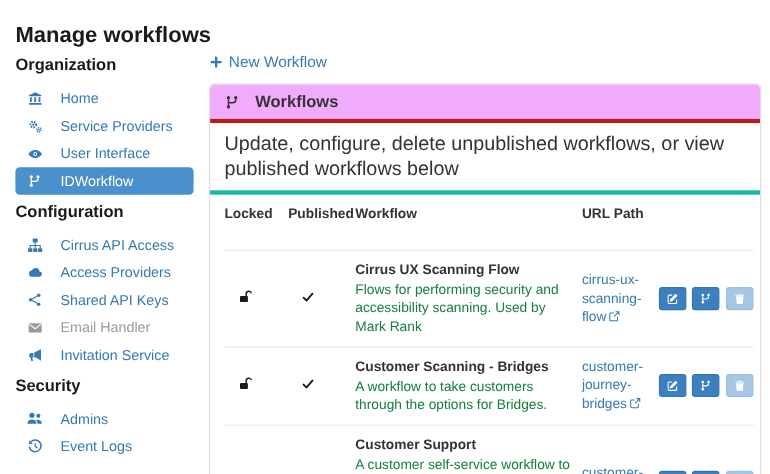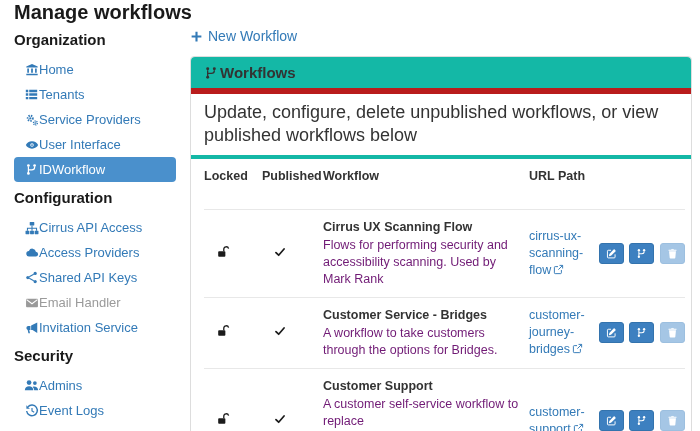--- a/index.html
+++ b/index.html
@@ -1,55 +1,55 @@
 <!DOCTYPE html>
 <html><head>
 <meta charset="utf-8">
 <style>
   html,body{margin:0;padding:0}
   body{
     width:700px;height:431px;overflow:hidden;background:#fff;
     font-family:"Liberation Sans",sans-serif;color:#333;
     -webkit-font-smoothing:antialiased;
   }
-  .page-title{font-size:20px;font-weight:700;color:#1a1a1a;margin:0 0 0 14px;line-height:24px}
+  .page-title{font-size:20px;font-weight:700;color:#1a1a1a;margin:20px 0 0 14px;line-height:24px}
   .content{display:flex;align-items:flex-start;margin-top:6px}
 
   
   .sidebar{width:162px;margin-left:14px;flex-shrink:0}
   .side-heading{font-size:15px;font-weight:700;color:#1a1a1a;margin:6px 0 8px;line-height:19px}
   .side-heading:first-child{margin-top:0}
   .nav-item{
-    display:flex;align-items:center;gap:0;height:25px;padding:0 10px;
+    display:flex;align-items:center;gap:16px;height:25px;padding:0 10px;
     color:#337ab7;font-size:13px;text-decoration:none;border-radius:4px;cursor:pointer;
   }
   .nav-item .icon{width:15px;display:inline-flex;justify-content:center;color:inherit}
   .nav-item.active{background:#4a90cc;color:#fff;font-weight:400}
   .nav-item.disabled{color:#9a9a9a;cursor:default}
 
   
   .main{flex:1;margin-left:14px;margin-right:8px;min-width:0}
   .toolbar{display:flex;justify-content:flex-start;margin-top:-4px;height:20px}
   .new-wf{display:inline-flex;align-items:center;gap:5px;color:#337ab7;font-size:14px;font-weight:400;text-decoration:none;cursor:pointer}
   .new-wf .icon{display:inline-flex}
 
   .panel{margin-top:10px;border:1px solid #ddd;border-radius:4px;background:#fff}
   .panel-header{
-    background:#14b8a6;border-bottom:6px solid #b91c1c;border-radius:4px 4px 0 0;
-    padding:7px 13px;display:flex;align-items:center;gap:2px;
+    background:#f0abfc;border-bottom:4px solid #b91c1c;border-radius:4px 4px 0 0;
+    padding:7px 13px;display:flex;align-items:center;gap:14px;
     font-size:15px;font-weight:700;color:#333;
   }
   .panel-desc{padding:7px 13px;font-size:18px;color:#333;border-bottom:4px solid #14b8a6;line-height:1.3}
 
   table.wf-table{border-collapse:collapse;table-layout:fixed;margin:0 6px 0 13px;width:calc(100% - 19px);font-size:12.5px}
   .wf-table th{text-align:left;font-weight:700;color:#333;padding:10px 8px 26px 0;border-bottom:1px solid #e8e8e8}
   .wf-table td{vertical-align:middle;padding:9px 8px 9px 0;border-bottom:1px solid #e8e8e8}
   .wf-table .c-ind{padding-left:12px}
   .wf-name{font-weight:700;color:#333;margin-bottom:2px;line-height:1.3}
-  .wf-desc{color:#701a75;line-height:1.35;overflow-wrap:break-word}
+  .wf-desc{color:#15803d;line-height:1.35;overflow-wrap:break-word}
   .url-link{color:#337ab7;text-decoration:none;line-height:1.35;overflow-wrap:break-word;cursor:pointer}
   .url-link .icon{display:inline-block;vertical-align:-1px;margin-left:2px}
 
   .abtn{
     width:25px;height:21px;padding:0;display:inline-flex;align-items:center;justify-content:center;
     background:#3d80c0;border:1px solid #3373ad;border-radius:3px;color:#fff;cursor:pointer;
   }
   .abtn + .abtn{margin-left:2px}
   .abtn.disabled{background:#a5c6e5;border-color:#9cbfdf;cursor:default}
   .c-actions{white-space:nowrap}
@@ -154,28 +154,20 @@
   <nav class="sidebar">
     <div class="side-heading">Organization</div>
 
     <a class="nav-item">
       <span class="icon">
           <svg width="14" height="14" viewBox="0 0 16 16" fill="currentColor">
             <use href="#i-bank"></use>
           </svg>
         </span>
       <span>Home</span>
-    </a>
-    <a class="nav-item">
-      <span class="icon">
-          <svg width="13" height="13" viewBox="0 0 16 16" fill="currentColor">
-            <use href="#i-list"></use>
-          </svg>
-        </span>
-      <span>Tenants</span>
     </a>
     <a class="nav-item">
       <span class="icon">
           <svg width="14" height="14" viewBox="0 0 16 16" fill="currentColor">
             <use href="#i-cogs"></use>
           </svg>
         </span>
       <span>Service Providers</span>
     </a>
     <a class="nav-item">
@@ -350,21 +342,21 @@
                   <svg width="14" height="14" viewBox="0 0 16 16" fill="currentColor">
                     <use href="#i-unlock"></use>
                   </svg>
                 </span></td>
             <td class="c-ind"><span class="status-icon">
                   <svg width="12" height="12" viewBox="0 0 16 16">
                     <use href="#i-check"></use>
                   </svg>
                 </span></td>
             <td>
-              <div class="wf-name">Customer Service - Bridges</div>
+              <div class="wf-name">Customer Scanning - Bridges</div>
               <div class="wf-desc">A workflow to take customers through the options for Bridges.</div>
             </td>
             <td><a class="url-link"><span>customer-journey-bridges</span><span class="icon"><svg width="11" height="11" viewBox="0 0 16 16" fill="currentColor">
                       <use href="#i-ext"></use>
                     </svg></span></a></td>
             <td class="c-actions">
               <button class="abtn">
                   <span class="icon">
                     <svg width="11" height="11" viewBox="0 0 16 16" fill="currentColor">
                       <use href="#i-edit"></use>

